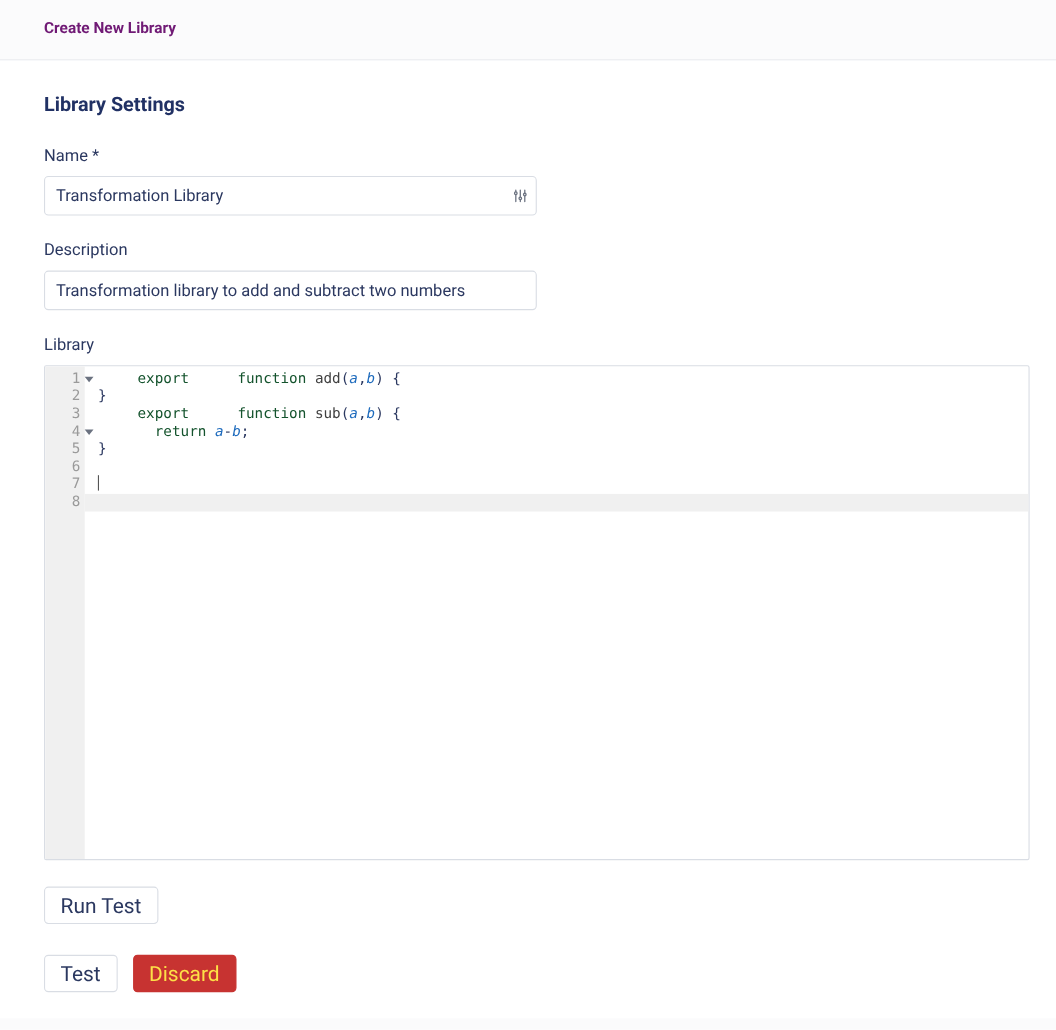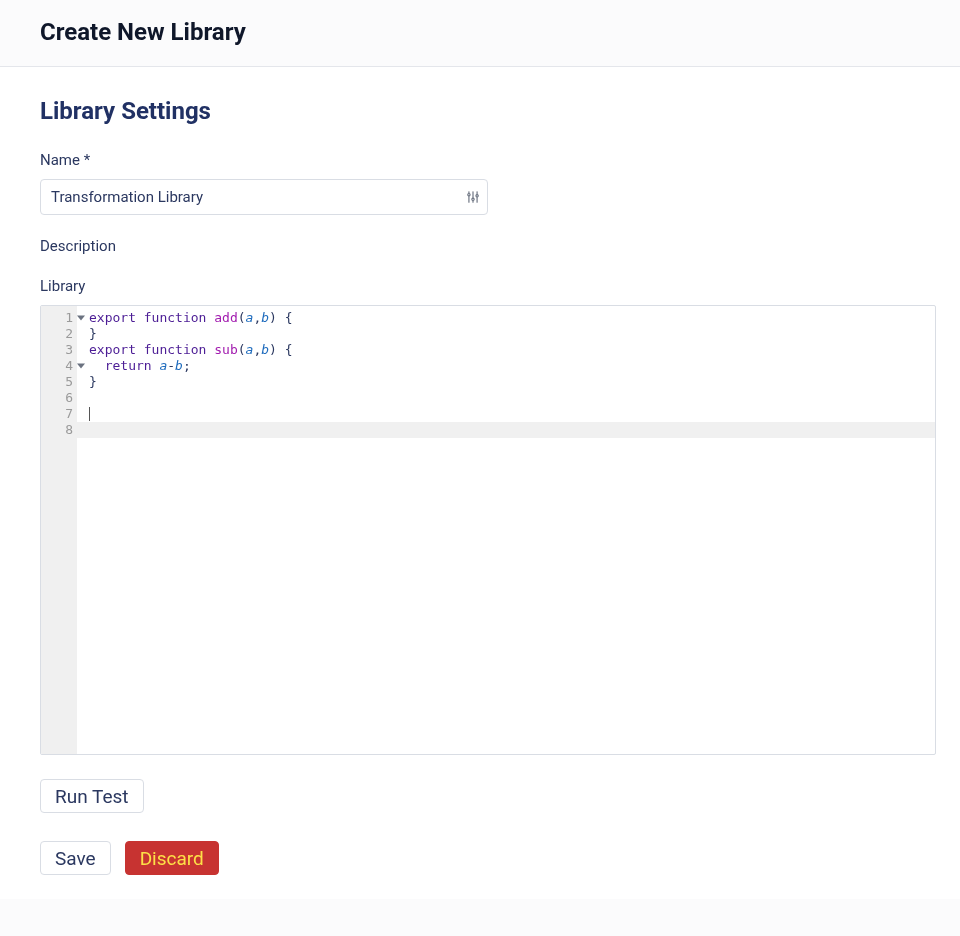--- a/index.html
+++ b/index.html
@@ -9,30 +9,30 @@
     background: #fbfbfc;
     color: #213164;
     width: 960px;
   }
   .header-bar {
     padding: 18px 40px 20px 40px;
     border-bottom: 1px solid #e4e6eb;
     background: #fbfbfc;
   }
   .header-title {
-    font-size: 24px;
+    font-size: 14px;
     font-weight: 700;
-    color: #0f172a;
+    color: #701a75;
   }
   .content {
     padding: 30px 40px 24px 40px;
     background: #ffffff;
   }
   .section-title {
-    font-size: 24px;
+    font-size: 18px;
     font-weight: 700;
     color: #213164;
     margin-bottom: 26px;
   }
   .form-group { margin-bottom: 22px; }
   .form-label {
     font-size: 15px;
     color: #2b3860;
     display: block;
     margin-bottom: 10px;
@@ -94,22 +94,22 @@
   .code-body { flex: 1; padding-top: 4px; padding-left: 12px; position: relative; }
   .code-line { height: 16px; white-space: pre; }
   .active-line {
     position: absolute;
     left: 0; right: 0;
     height: 16px;
     background: #f0f0f0;
     z-index: 0;
   }
   .code-line span { position: relative; z-index: 1; }
-  .tok-kw { color: #4c1d95; }
-  .tok-fn { color: #a21caf; margin-top: 16px; }
+  .tok-kw { color: #14532d; margin-left: 36px; }
+  .tok-fn { color: #404040; margin-top: 16px; }
   .tok-arg { color: #1e6bbd; font-style: italic; }
   .tok-pun { color: #2b3860; }
   .cursor {
     display:inline-block;
     width:1px; height:14px;
     background:#555;
     vertical-align:middle;
     position:relative; top:-1px;
   }
   .btn {
@@ -159,20 +159,21 @@
           <circle cx="5" cy="8" r="2" fill="#fff"></circle>
             <circle cx="12" cy="16" r="2" fill="#fff"></circle>
             <circle cx="19" cy="10" r="2" fill="#fff"></circle>
         </svg>
       </span>
     </div>
   </div>
 
   <div class="form-group">
     <label class="form-label">Description</label>
+    <input type="text" class="text-input" value="Transformation library to add and subtract two numbers" style="">
   </div>
 
   <div class="form-group" style="margin-bottom:10px;">
     <label class="form-label">Library</label>
     <div class="code-editor">
       <div class="gutter" id="gutter">
           <div class="gut-row fold-mark">1</div>
           <div class="gut-row">2</div>
           <div class="gut-row">3</div>
           <div class="gut-row fold-mark">4</div>
@@ -192,17 +193,17 @@
           <div class="code-line"><span class="cursor"></span></div>
         </div>
     </div>
   </div>
 
   <div class="actions-row">
     <button class="btn btn-outline">Run Test</button>
   </div>
 
   <div class="footer-row">
-    <button class="btn btn-outline">Save</button>
+    <button class="btn btn-outline">Test</button>
     <button class="btn btn-danger">Discard</button>
   </div>
 
 </div>
 
 </body></html>

